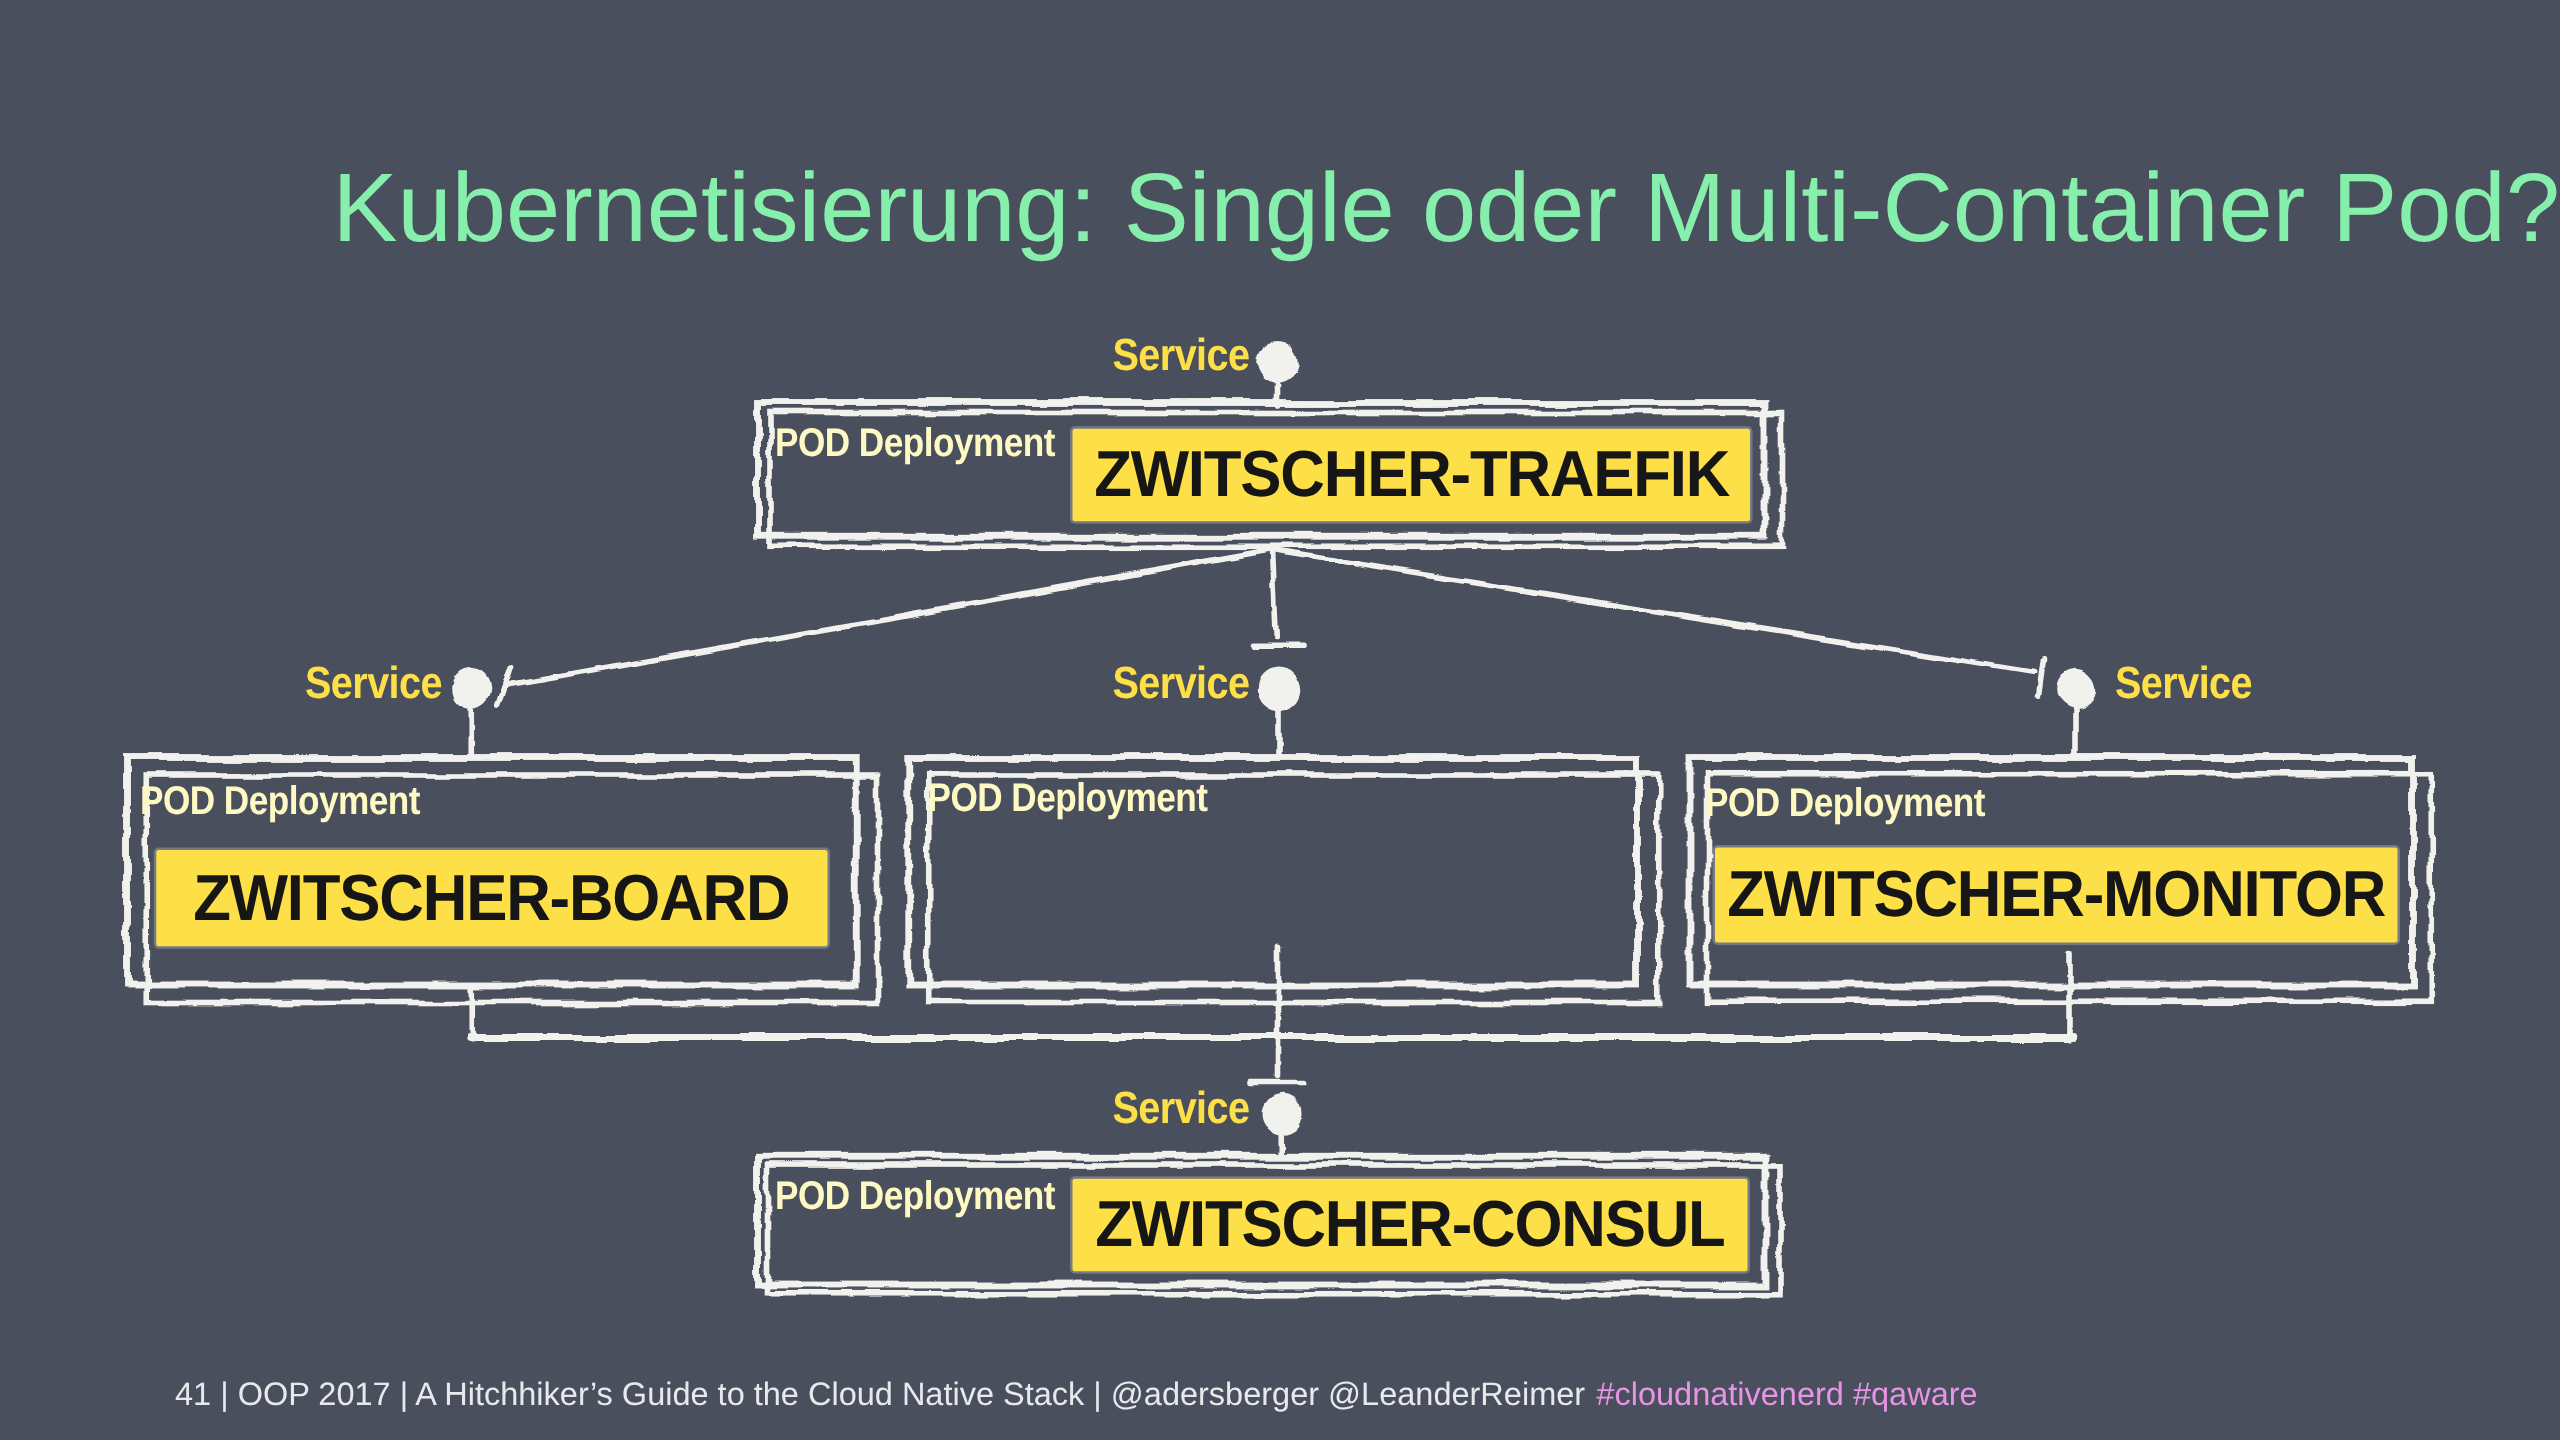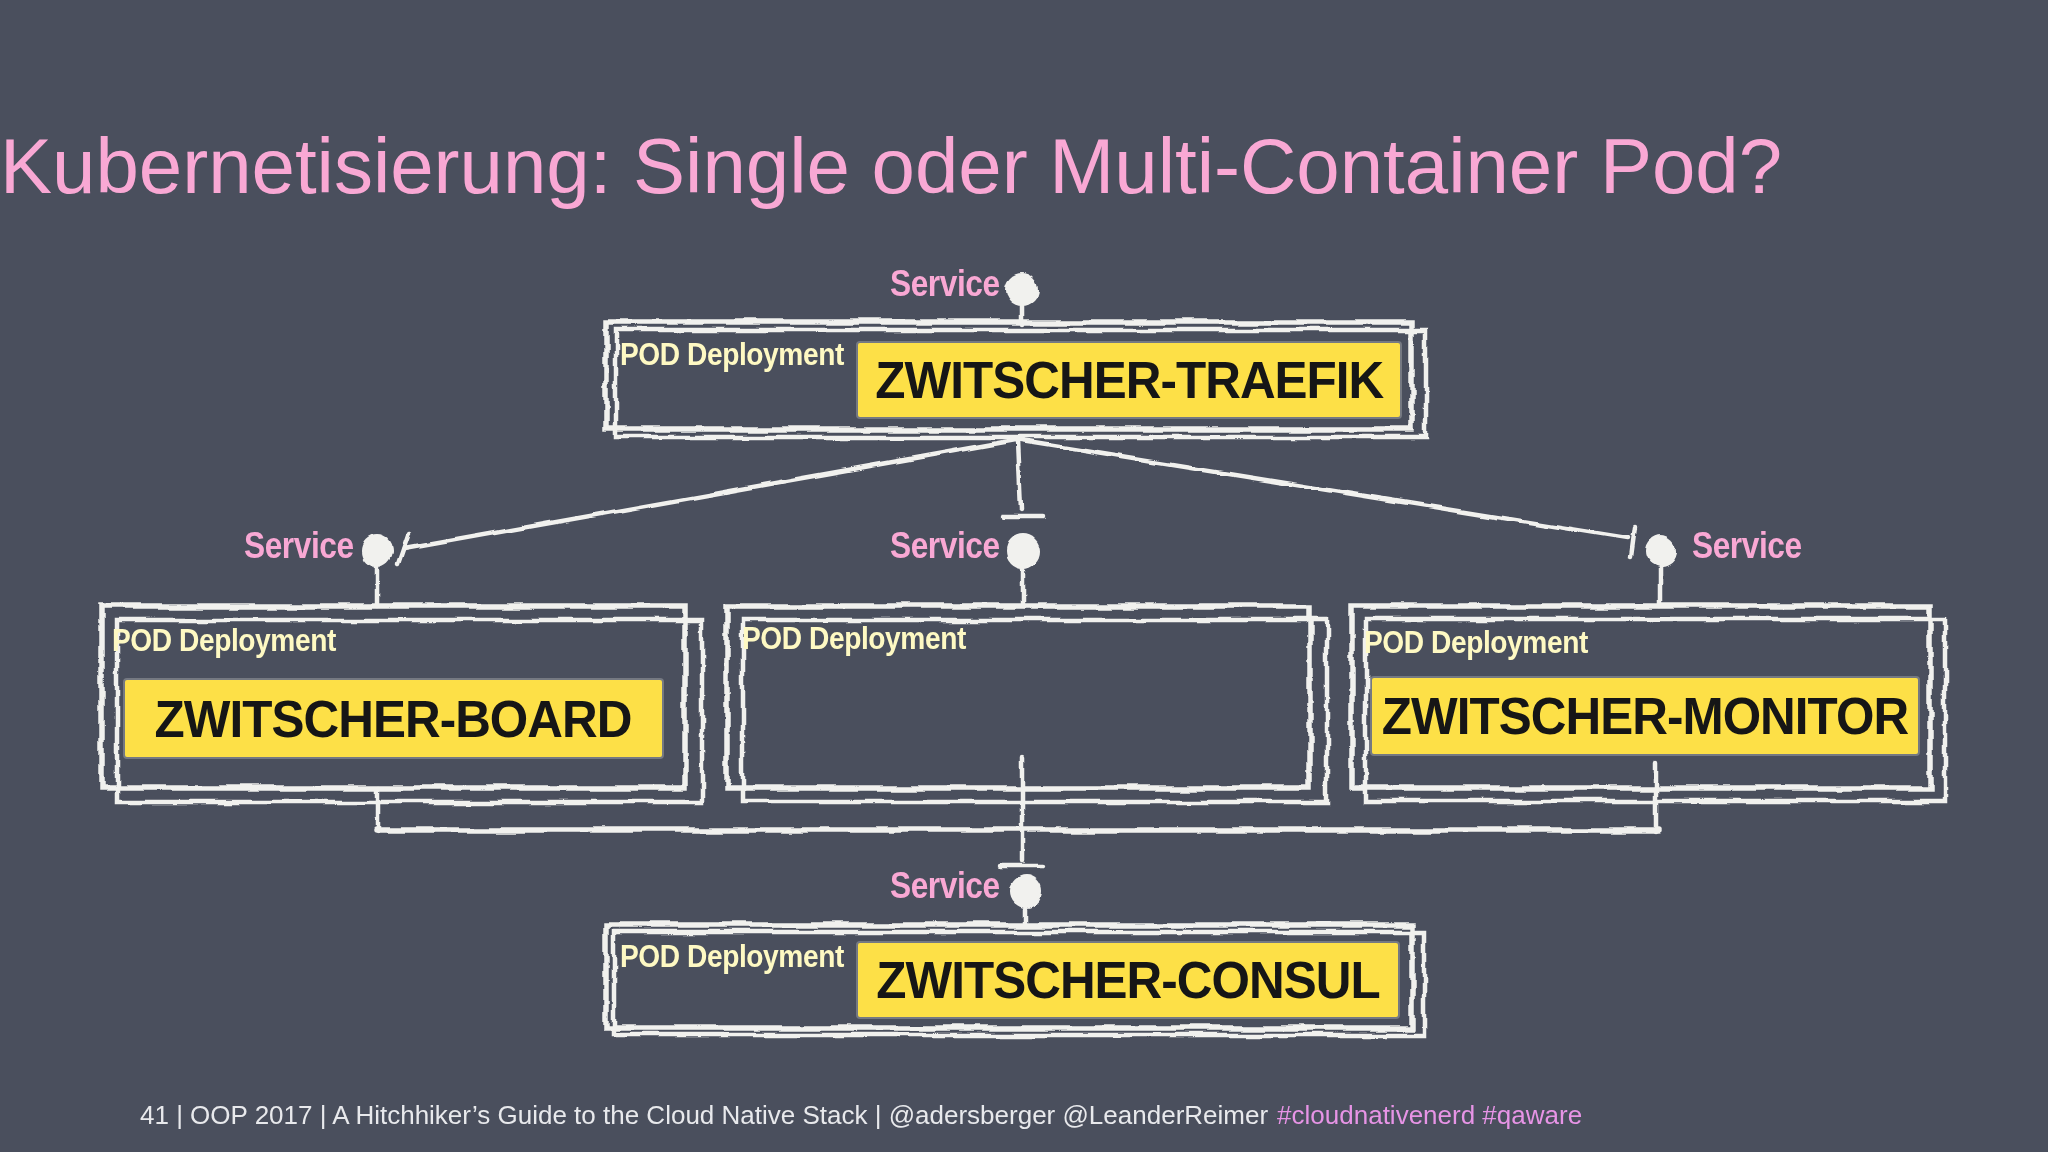--- a/index.html
+++ b/index.html
@@ -3,31 +3,31 @@
 <meta charset="utf-8">
 <style>
   html,body{margin:0;padding:0;background:#31343d;}
   .slide{
     position:relative;width:2048px;height:1152px;overflow:hidden;
     background:#4a4f5d;
     font-family:"Liberation Sans","DejaVu Sans",sans-serif;
   }
   .title{
     position:absolute;left:0;right:0;top:126px;margin:0;
-    text-align:left;font-size:78px;font-weight:400;line-height:1.05;
-    color:#f9a8d4;letter-spacing:0;
+    text-align:right;font-size:78px;font-weight:400;line-height:1.05;
+    color:#86efac;letter-spacing:0;
   }
   svg.connectors{position:absolute;left:0;top:0;z-index:1;}
   .stroke{stroke:#f1f1ee;stroke-width:4.5;fill:none;stroke-linecap:round;}
   .stroke.thick{stroke-width:5.5;}
   .lolli{fill:#f1f1ee;stroke:none;}
 
   .svc{
     position:absolute;z-index:3;font-size:36px;font-weight:bold;
-    color:#f9a8d4;line-height:1;letter-spacing:-0.5px;white-space:nowrap;
+    color:#fde047;line-height:1;letter-spacing:-0.5px;white-space:nowrap;
   }
   .svc .t{display:inline-block;transform:scaleX(.88);}
   .svc.anch-r{text-align:right;}
   .svc.anch-r .t{transform-origin:100% 50%;}
   .svc.anch-l .t{transform-origin:0 50%;}
 
   .podlabel{
     position:absolute;z-index:3;font-size:32px;font-weight:bold;
     color:#fef9c3;line-height:1;letter-spacing:-0.5px;white-space:nowrap;
   }

